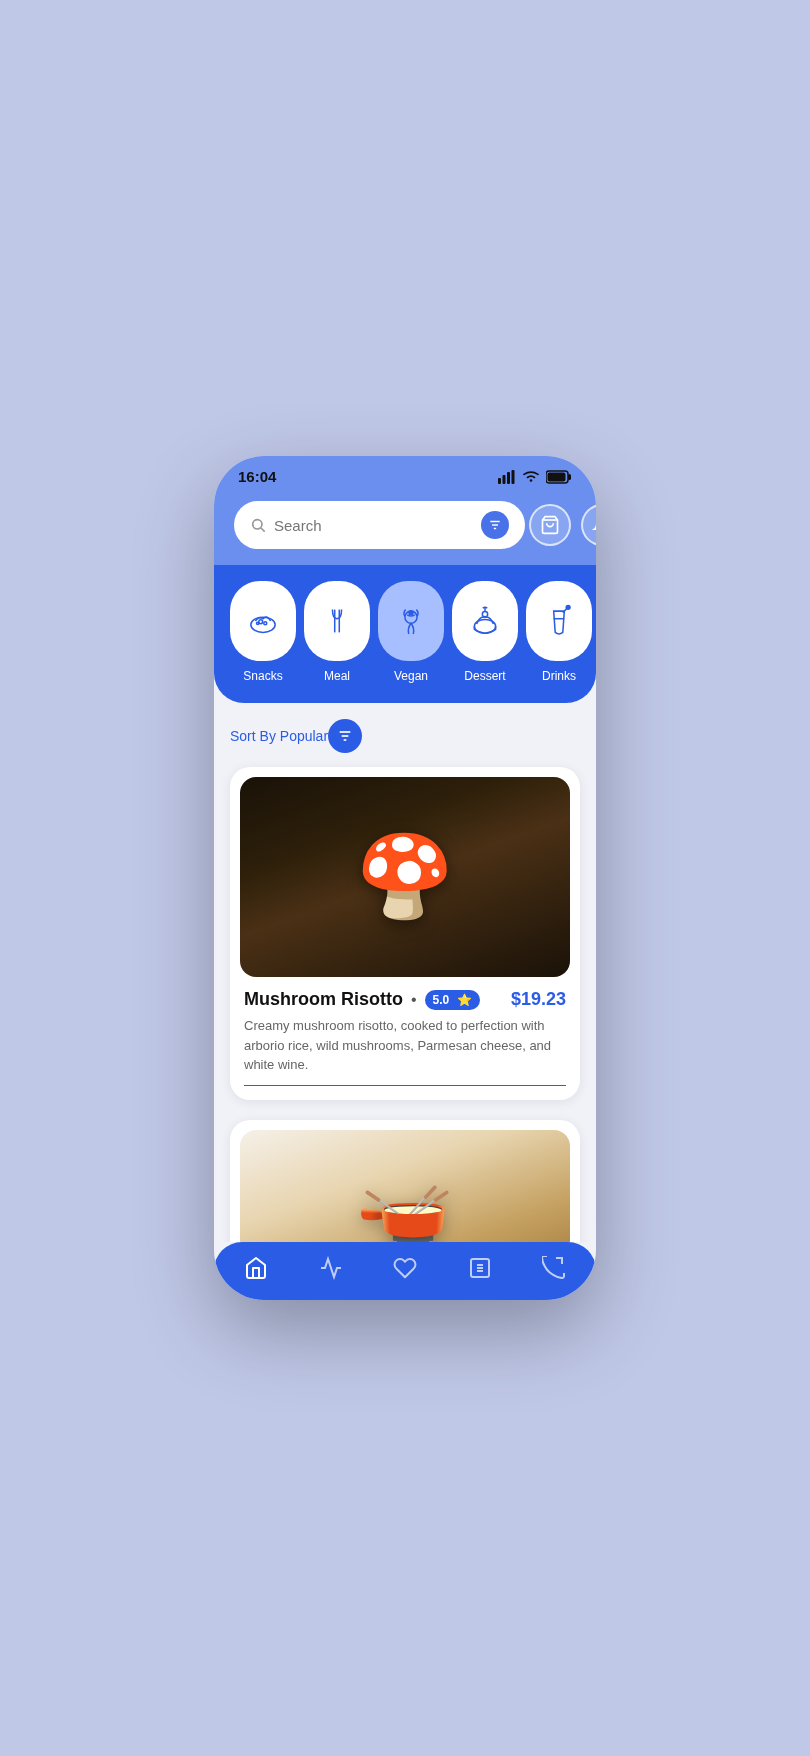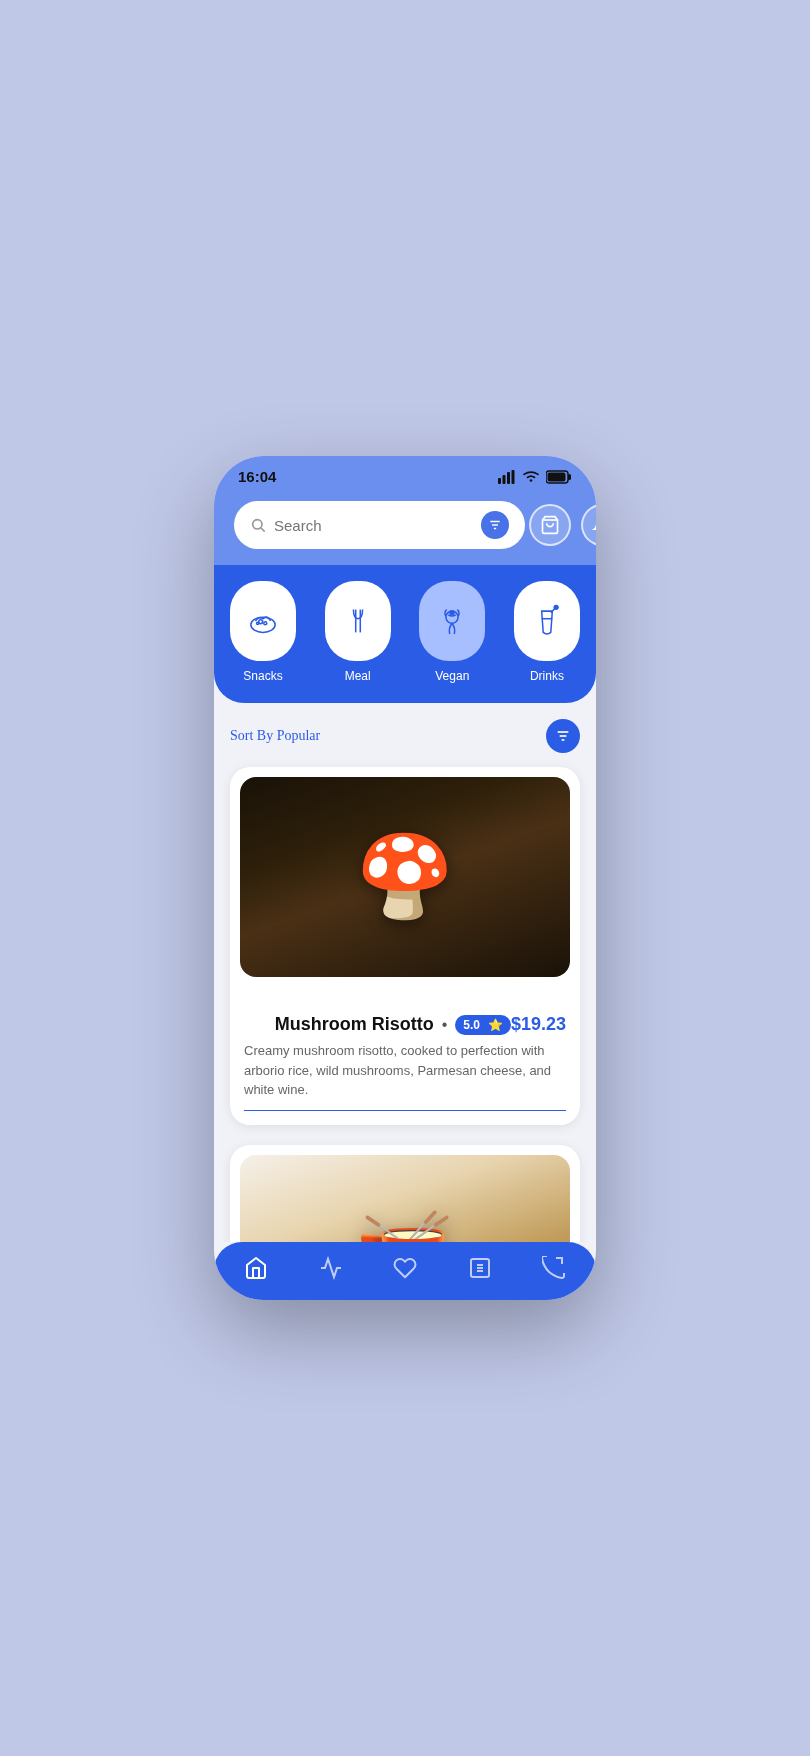--- a/index.html
+++ b/index.html
@@ -140,23 +140,22 @@
     }
     .main-content {
       flex: 1;
       overflow-y: auto;
       background: #f0f2f8;
       padding: 16px;
     }
     .sort-row {
       display: flex;
       align-items: center;
-      justify-content: space-between;
+      justify-content: flex-start;
       margin-bottom: 14px;
-      font-family: Liberation Serif, serif;
     }
     .sort-label {
       font-size: 14px;
       color: #555;
     }
     .sort-label span {
       color: #2b5ce6;
       font-weight: 500;
     }
     .sort-filter-btn {
@@ -176,23 +175,22 @@
       overflow: hidden;
       margin-bottom: 20px;
       box-shadow: 0 2px 12px rgba(0,0,0,0.08);
     }
     .food-info {
       padding: 12px 14px 14px;
     }
     .food-title-row {
       display: flex;
       align-items: center;
-      justify-content: flex-end;
+      justify-content: space-between;
       margin-bottom: 6px;
-      margin-top: 25px;
     }
     .food-title-left {
       display: flex;
       align-items: center;
       gap: 8px;
     }
     .food-name {
       font-size: 18px;
       font-weight: 800;
       color: #111;
@@ -393,20 +391,33 @@
             <path d="M33 19 Q36 14 32 10"></path>
             <path d="M25 28 Q20 35 22 42"></path>
             <path d="M25 28 Q30 35 28 42"></path>
             <circle cx="25" cy="14" r="2.5" fill="#2b5ce6"></circle>
             <path d="M20 17 Q25 20 30 17"></path>
           </svg>
         </div>
         <span class="category-label">Vegan</span>
       </div>
 
+      <div class="category-item">
+        <div class="category-icon-wrap">
+          <svg width="38" height="38" viewBox="0 0 50 50" fill="none" stroke="#2b5ce6" stroke-width="2">
+            <ellipse cx="25" cy="32" rx="14" ry="9"></ellipse>
+            <path d="M11 32 L11 36 Q25 46 39 36 L39 32"></path>
+            <path d="M14 29 Q18 18 25 20 Q32 18 36 29"></path>
+            <circle cx="25" cy="16" r="3.5"></circle>
+            <line x1="25" y1="12" x2="25" y2="8"></line>
+            <path d="M22 8 Q25 6 28 8"></path>
+          </svg>
+        </div>
+        <span class="category-label">Dessert</span>
+      </div>
 
       <div class="category-item">
         <div class="category-icon-wrap">
           <svg width="38" height="38" viewBox="0 0 50 50" fill="none" stroke="#2b5ce6" stroke-width="2">
             <path d="M18 12 L20 40 Q25 44 30 40 L32 12 Z"></path>
             <line x1="18" y1="22" x2="32" y2="22"></line>
             <path d="M30 14 Q34 10 36 8"></path>
             <circle cx="37" cy="7" r="2.5" fill="#2b5ce6"></circle>
           </svg>
         </div>

